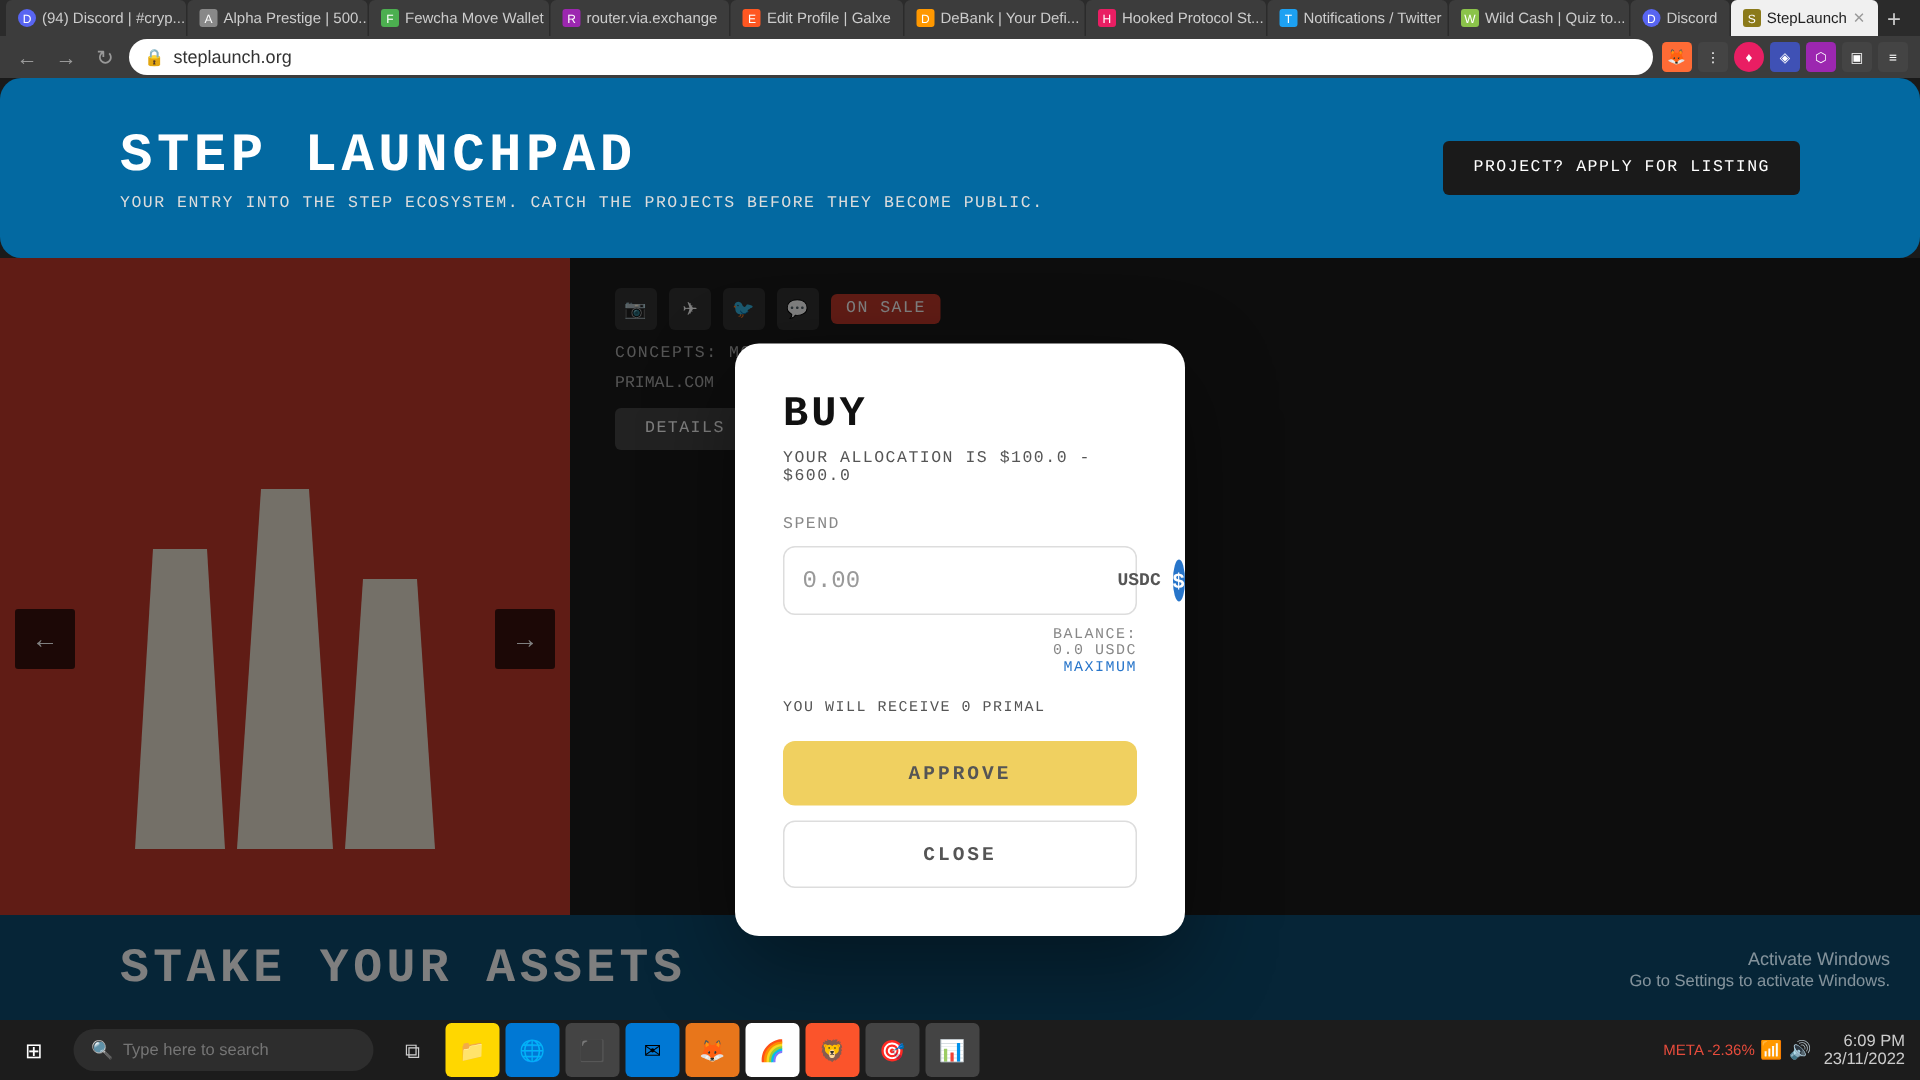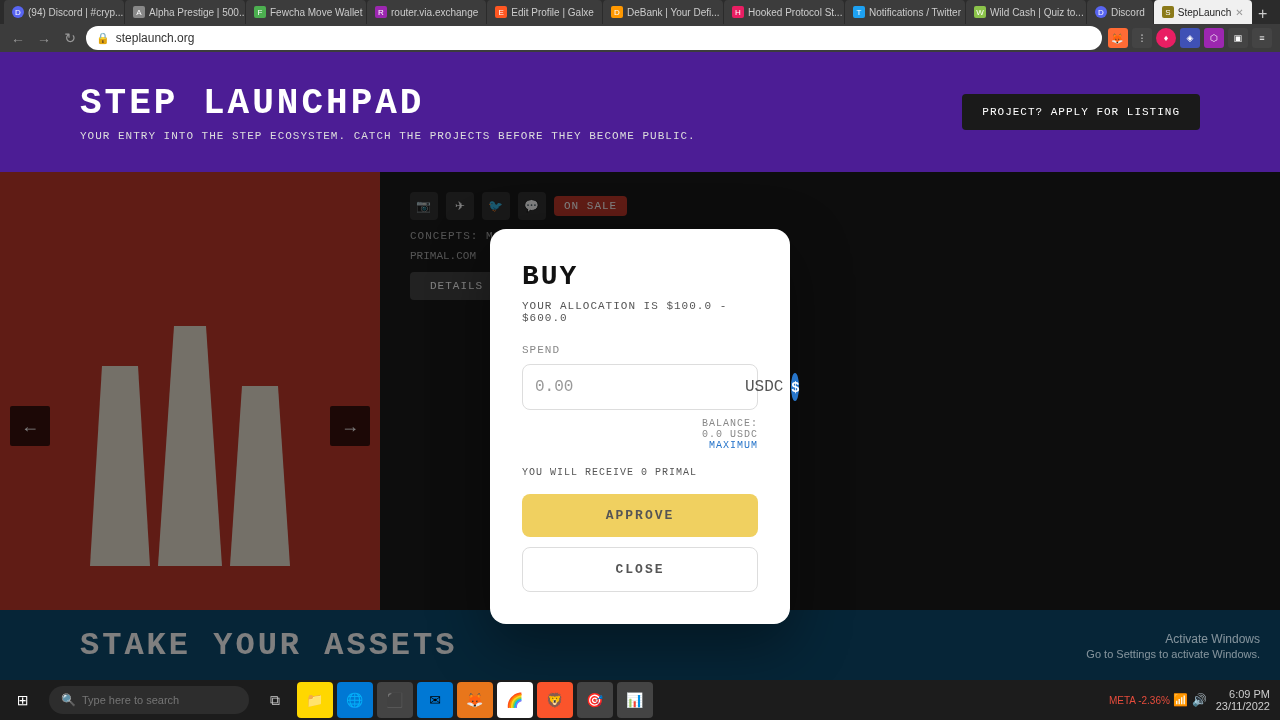--- a/index.html
+++ b/index.html
@@ -127,26 +127,27 @@
       left: 0;
       width: 100%;
       height: calc(100% - 52px - 40px);
       background: #1a1a1a;
       overflow: hidden;
     }
 
     
     .launchpad-header {
       width: 100%;
-      background: #4c1d95;
+      background: #0369a1;
       padding: 20px 80px;
       display: flex;
       align-items: center;
       justify-content: space-between;
       height: 120px;
+      border-radius: 14px;
     }
 
     .launchpad-left h1 {
       font-size: 36px;
       font-weight: 900;
       color: #fff;
       letter-spacing: 3px;
       font-family: 'Courier New', monospace;
       text-transform: uppercase;
     }
@@ -398,25 +399,25 @@
       flex: 1;
       border: none;
       outline: none;
       font-size: 16px;
       color: #999;
       background: transparent;
       font-family: 'Courier New', monospace;
     }
 
     .usdc-label {
-      font-size: 16px;
+      font-size: 12px;
       color: #555;
       margin-right: 8px;
       font-family: 'Courier New', monospace;
-      font-weight: normal;
+      font-weight: bold;
     }
 
     .usdc-icon {
       width: 28px;
       height: 28px;
       background: #2775CA;
       border-radius: 50%;
       display: flex;
       align-items: center;
       justify-content: center;

